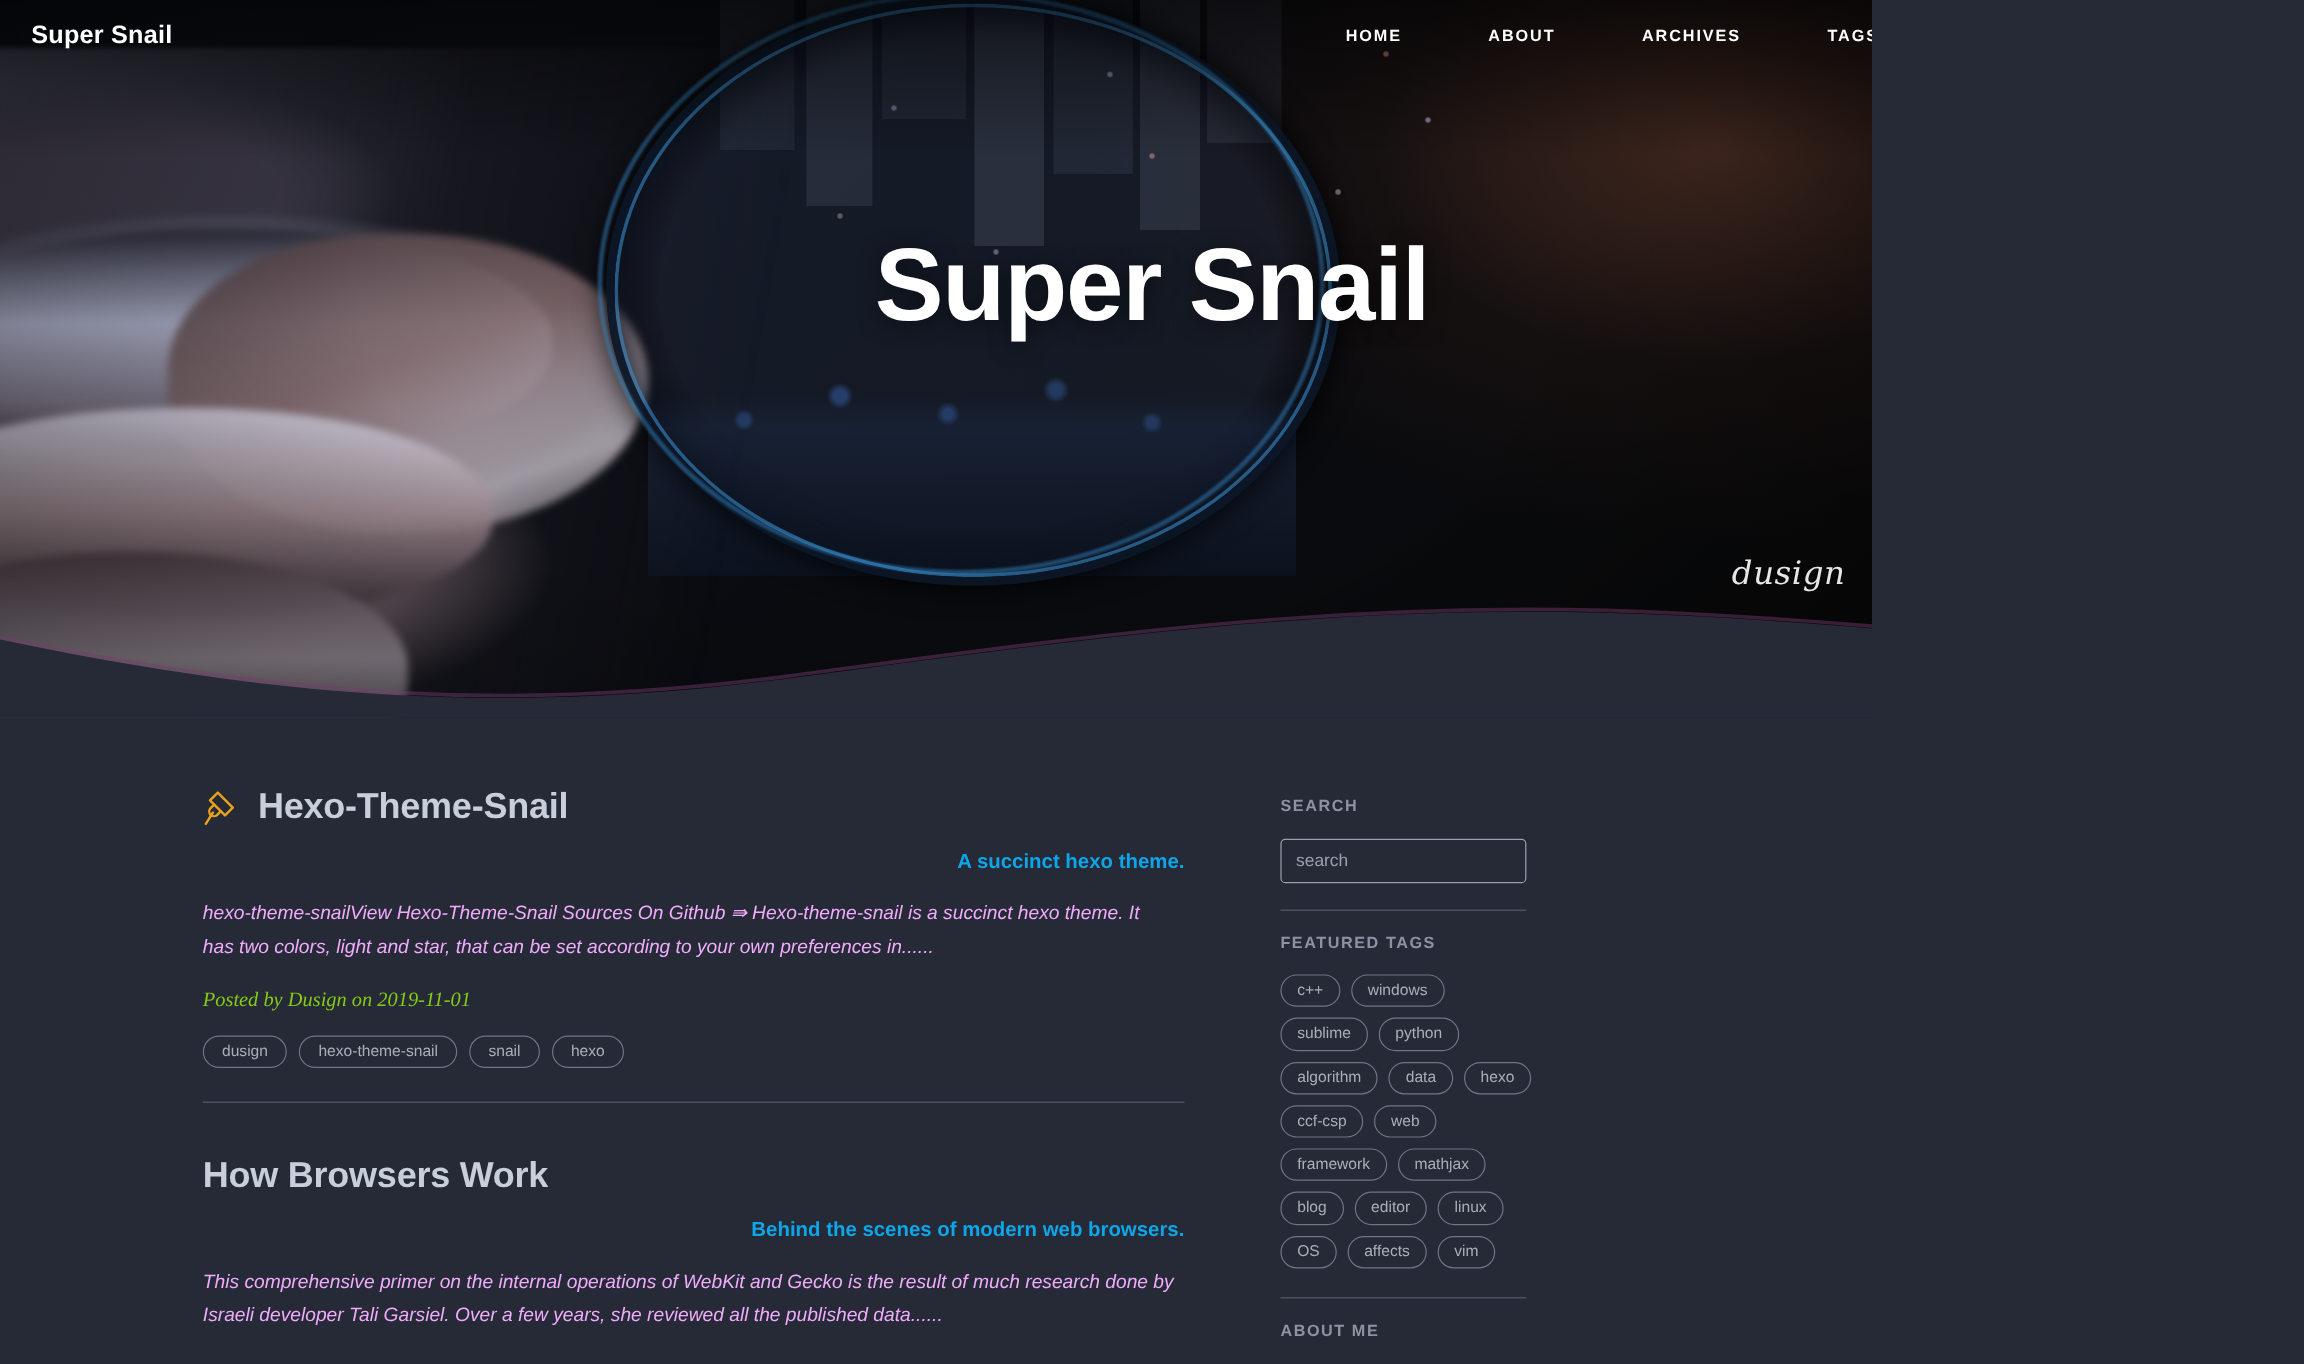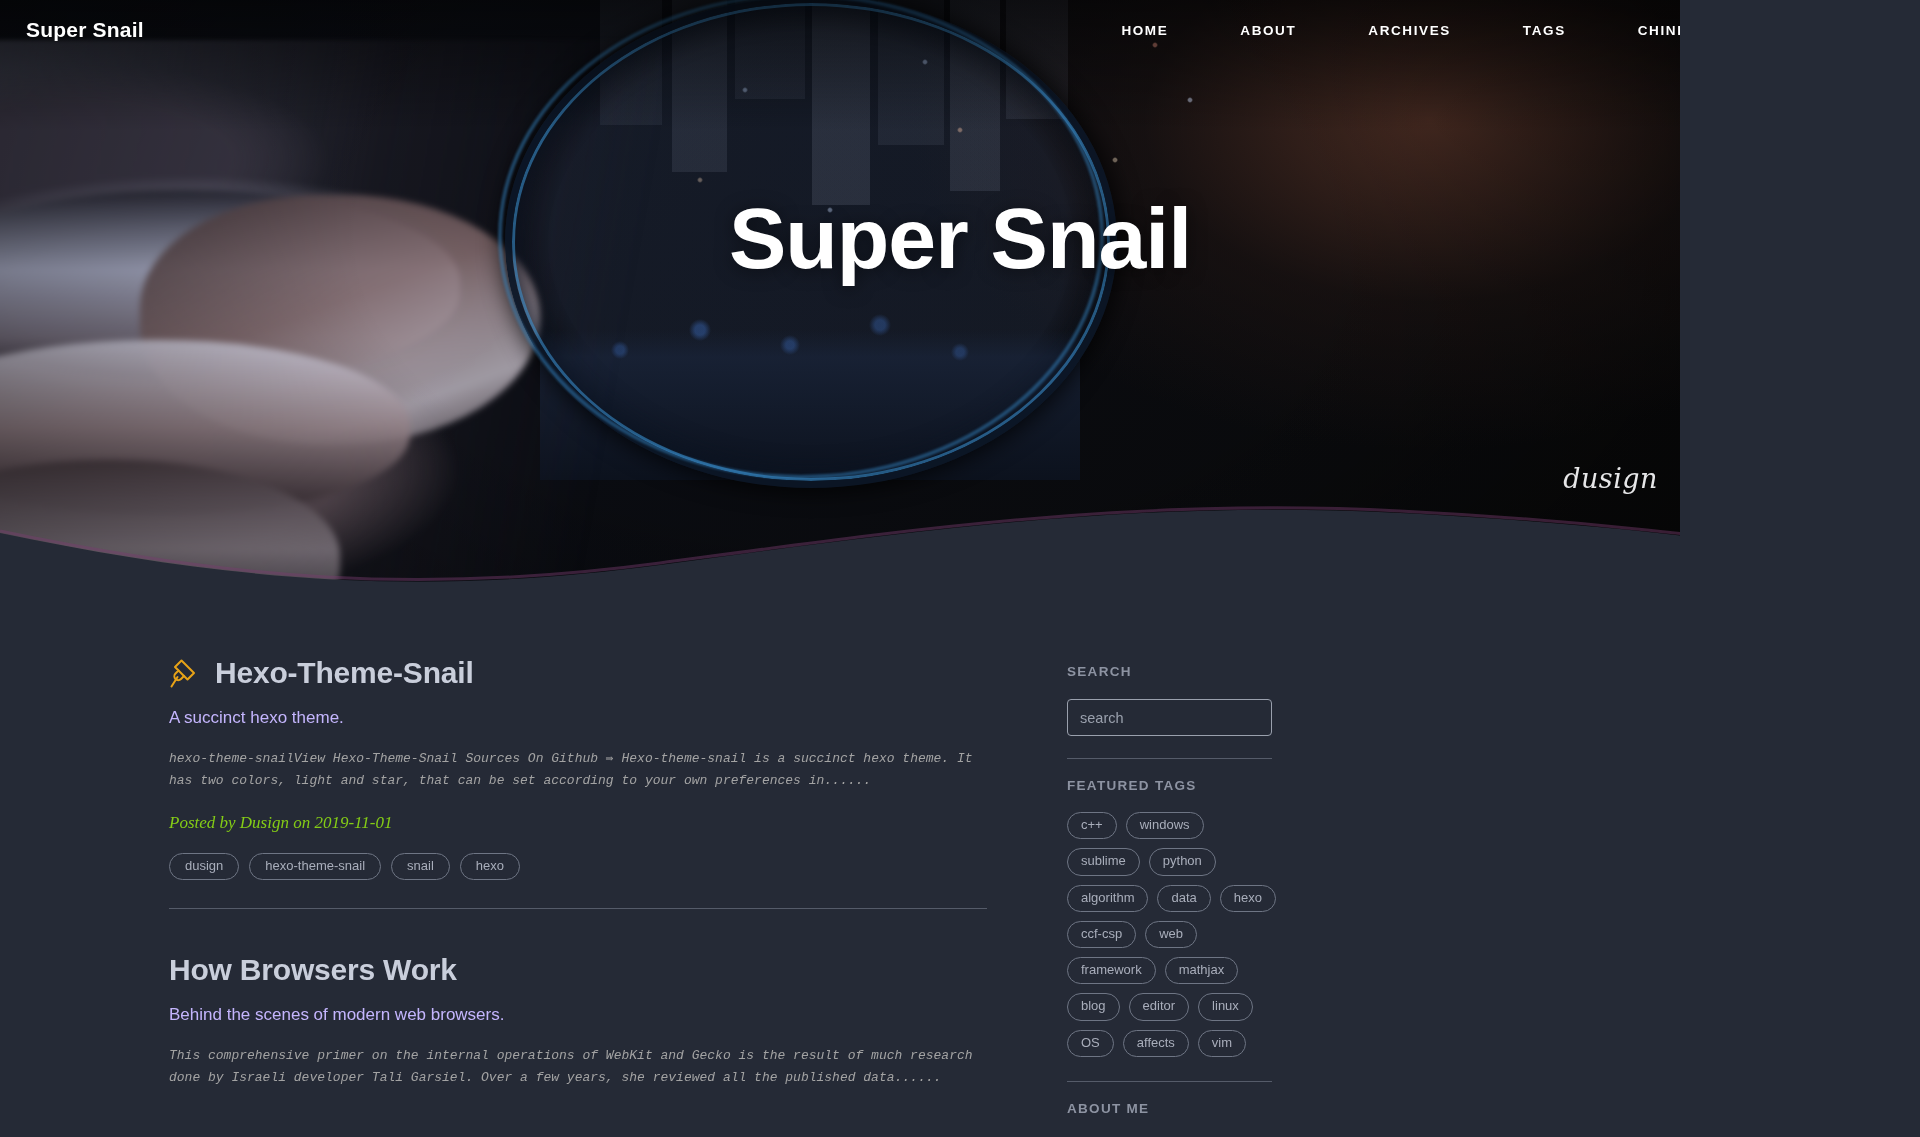--- a/index.html
+++ b/index.html
@@ -9,21 +9,21 @@
     width: 1920px;
     height: 1137px;
     overflow: hidden;
     background: #252a36;
     font-family: "Liberation Sans", sans-serif;
   }
 
   
   .hero {
     position: relative;
-    width: 1680px;
+    width: 1560px;
     height: 598px;
     overflow: hidden;
     background: #0c4a6e;
   }
 
   
   .hero-photo {
     position: absolute;
     inset: 0;
     background:
@@ -232,32 +232,32 @@
   .pin-icon { width: 32px; height: 34px; flex: none; display: block; }
   .post-title {
     color: #c9cedb;
     font-size: 30px;
     font-weight: bold;
     letter-spacing: -.2px;
     cursor: pointer;
   }
   .post-subtitle {
     margin-top: 18px;
-    color: #c4b5fd;
+    color: #0ea5e9;
     font-size: 17px;
-    font-weight: 400;
+    font-weight: 700;
+    text-align: right;
   }
   .post-excerpt {
     margin-top: 20px;
-    color: #a3a3a3;
-    font-size: 13px;
+    color: #f0abfc;
+    font-size: 16px;
     font-style: italic;
     line-height: 1.72;
     max-width: 810px;
-    font-family: Liberation Mono, monospace;
   }
   .post-meta {
     margin-top: 20px;
     color: #84cc16;
     font-size: 17px;
     font-style: italic;
     font-family: "Liberation Serif", serif;
   }
   .tag-row {
     margin-top: 20px;

